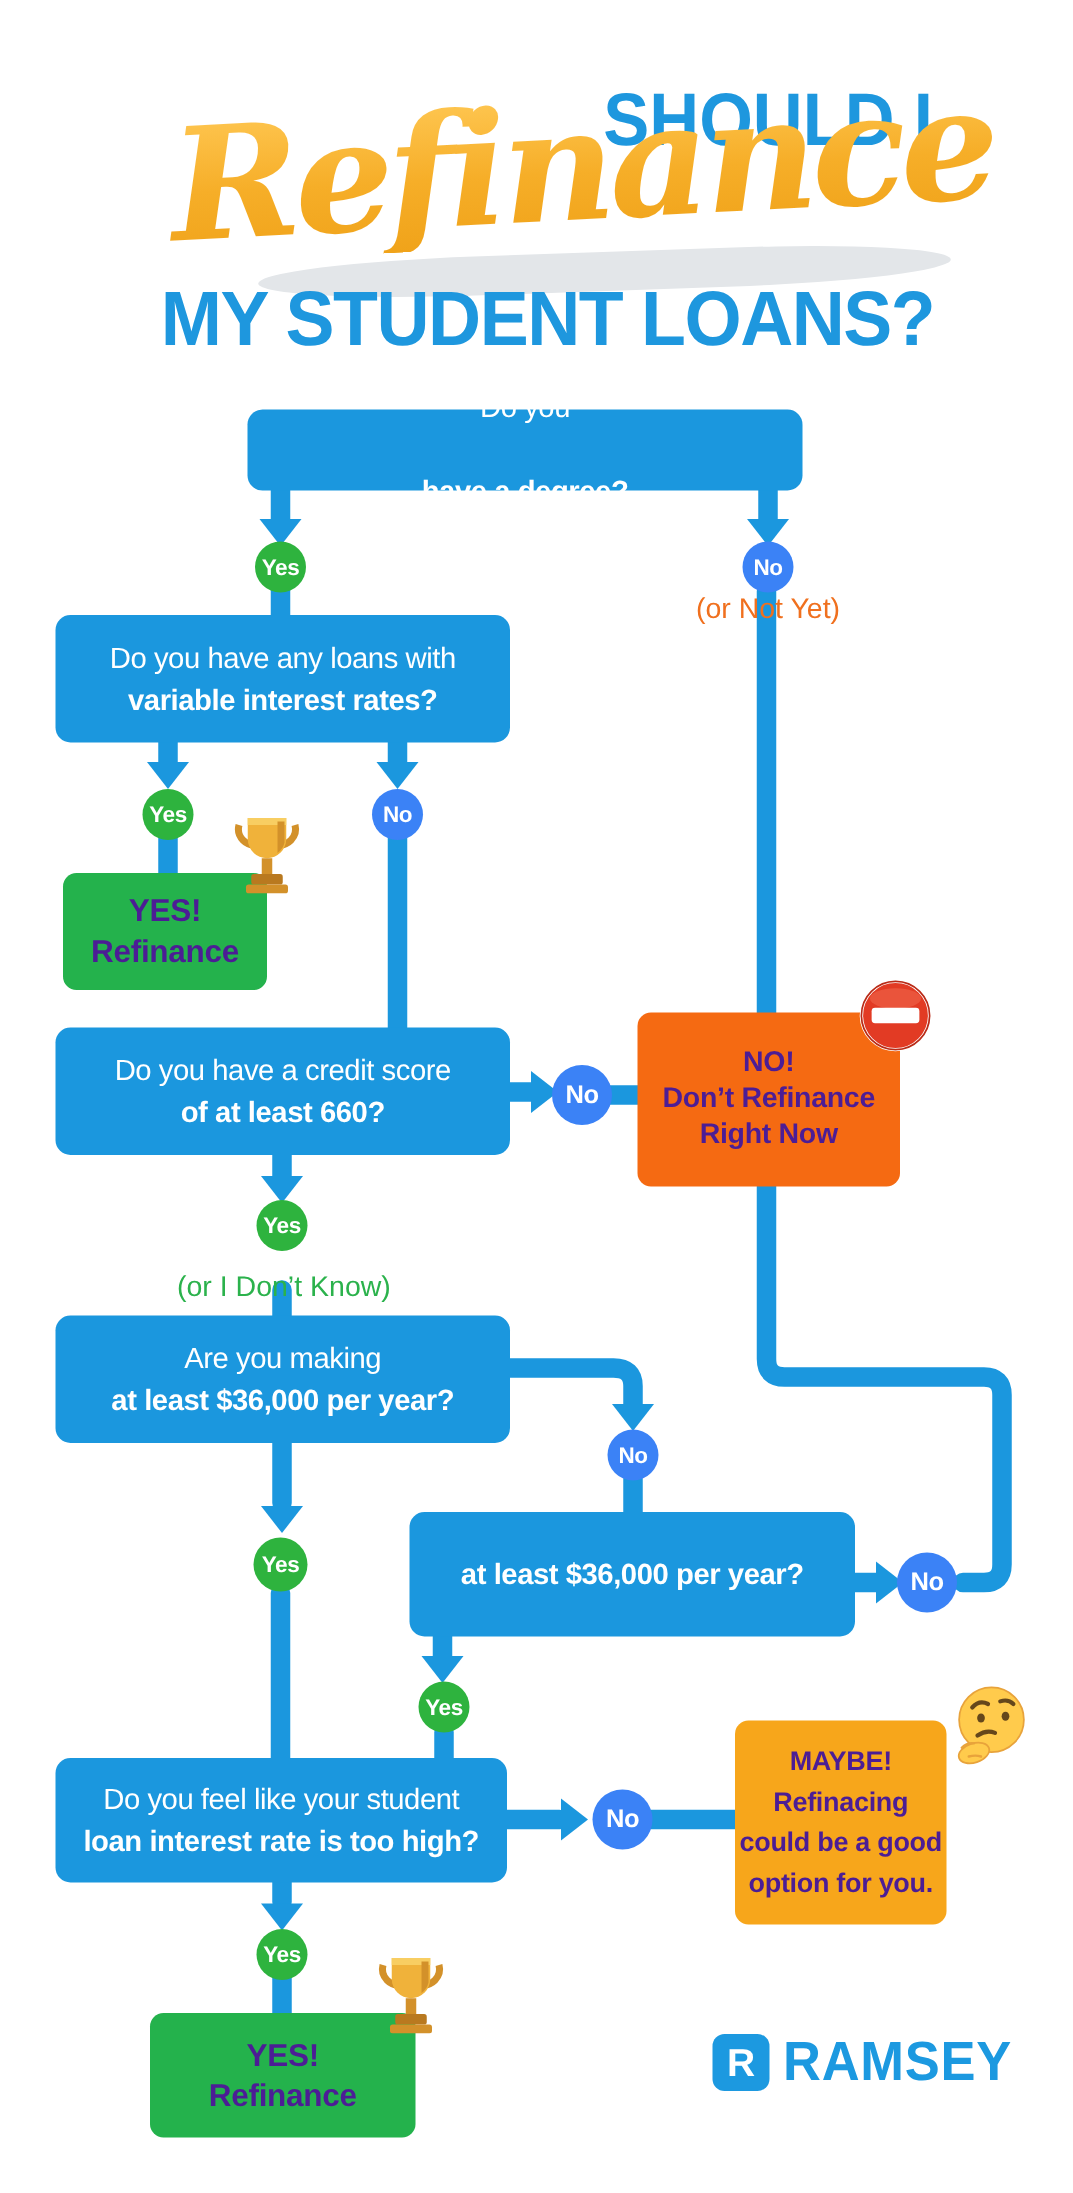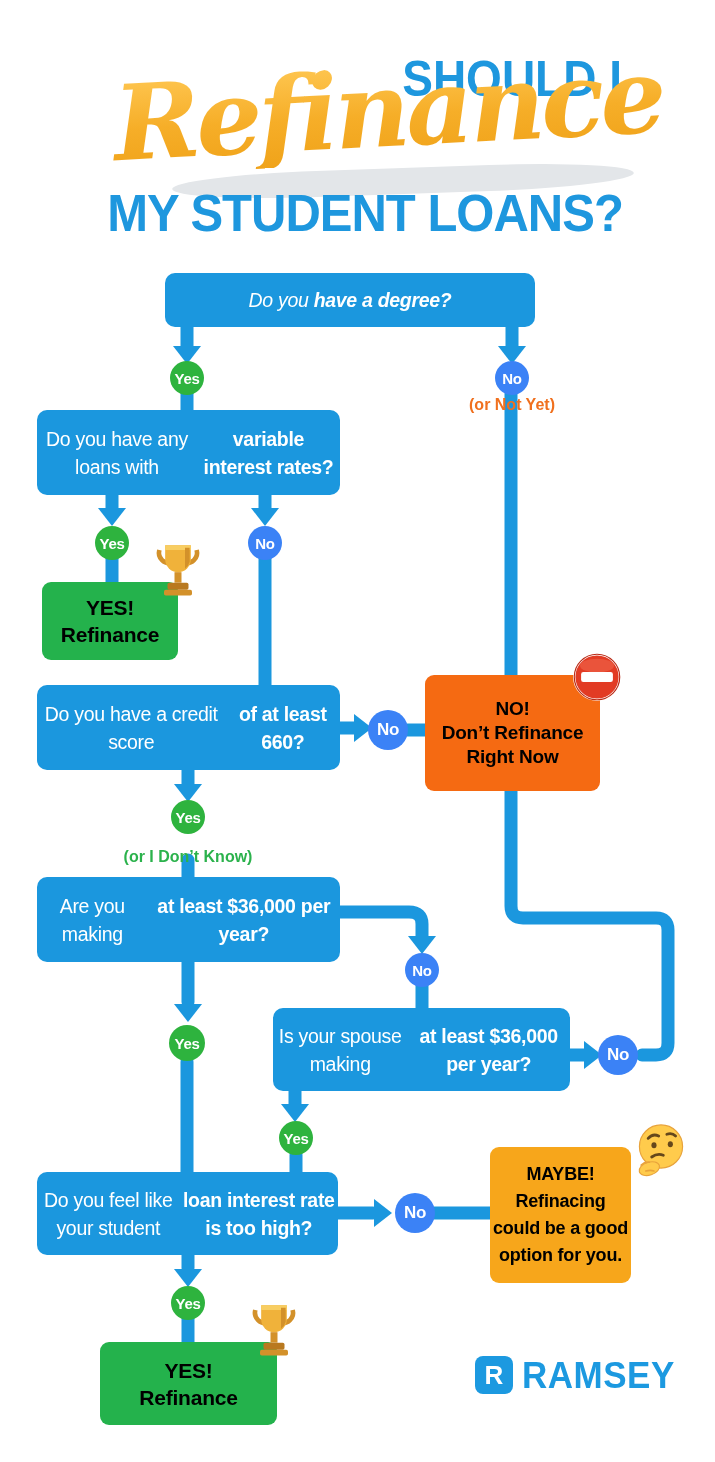--- a/index.html
+++ b/index.html
@@ -30,44 +30,44 @@
     font-size:49px;font-weight:bold;color:#1E97DE;letter-spacing:-1px;
     transform:scaleY(1.05);transform-origin:top center;white-space:nowrap;z-index:2;
   }
   
   svg.connectors{position:absolute;left:0;top:0;z-index:1;}
   svg.connectors path.stem{stroke:#1B97DE;stroke-width:13;fill:none;stroke-linecap:round;stroke-linejoin:round;}
   svg.connectors polygon.head{fill:#1B97DE;}
   
   .qbox{
     position:absolute;background:#1B97DE;border-radius:10px;color:#fff;z-index:2;
-    display:flex;flex-direction:row;justify-content:center;align-items:center;
+    display:flex;flex-direction:column;justify-content:center;align-items:center;
     font-size:19.5px;line-height:28px;letter-spacing:-0.3px;text-align:center;
   }
   .qbox .bold{font-weight:bold;}
   .rbox{
-    position:absolute;border-radius:9px;color:#000000;z-index:2;font-weight:bold;
+    position:absolute;border-radius:9px;color:#4c1d95;z-index:2;font-weight:bold;
     display:flex;flex-direction:column;justify-content:center;align-items:center;
     text-align:right;letter-spacing:-0.2px;
   }
   .rbox.green{background:#24B24C;font-size:21px;line-height:27px;}
   .rbox.orangebox{background:#F56A12;font-size:19px;line-height:24px;}
   .rbox.yellowbox{background:#F7A61B;font-size:18px;line-height:27px;}
   
   .badge{
     position:absolute;border-radius:50%;color:#fff;font-weight:bold;z-index:3;
     display:flex;align-items:center;justify-content:center;letter-spacing:-0.3px;
   }
   .badge.green{background:#2EB33E;}
   .badge.orange{background:#3b82f6;}
   .badge.d34{width:34px;height:34px;font-size:15px;}
   .badge.d36{width:36px;height:36px;font-size:15px;}
   .badge.d40{width:40px;height:40px;font-size:17px;}
   .sublabel{
-    position:absolute;z-index:3;font-weight:bold;font-size:16px;text-align:center;white-space:nowrap;
+    position:absolute;z-index:3;font-weight:normal;font-size:19px;text-align:center;white-space:nowrap;
   }
   .sublabel.orange{color:#F0701E;}
   .sublabel.green{color:#2BB24C;}
   
   .icon{position:absolute;z-index:4;}
   
   .logo{position:absolute;left:475px;top:1355px;display:flex;align-items:center;z-index:2;}
   .logo-mark{
     width:38px;height:38px;background:#1C99E0;border-radius:8px;color:#fff;
     display:flex;align-items:center;justify-content:center;
@@ -123,41 +123,40 @@
       <polygon class="head" points="174,784 202,784 188,802"></polygon>
       <polygon class="head" points="408,936 436,936 422,954"></polygon>
       <polygon class="head" points="174,1004 202,1004 188,1022"></polygon>
       <polygon class="head" points="584,1041 584,1069 602,1055"></polygon>
       <polygon class="head" points="281,1104 309,1104 295,1122"></polygon>
       <polygon class="head" points="374,1199 374,1227 392,1213"></polygon>
       <polygon class="head" points="174,1269 202,1269 188,1287"></polygon>
     </g>
   </svg>
 
-  <div class="qbox" style="left:165px;top:273px;width:370px;height:54px;font-style:italic;">
+  <div class="qbox" style="left:165px;top:273px;width:370px;height:54px;flex-direction:column;">
     <span>Do you </span>&nbsp;<span class="bold">have a degree?</span>
   </div>
 
   <div class="qbox" style="left:37px;top:410px;width:303px;height:85px;">
     <span>Do you have any loans with</span>
     <span class="bold">variable interest rates?</span>
   </div>
 
   <div class="qbox" style="left:37px;top:685px;width:303px;height:85px;">
     <span>Do you have a credit score</span>
     <span class="bold">of at least 660?</span>
   </div>
 
   <div class="qbox" style="left:37px;top:877px;width:303px;height:85px;">
     <span>Are you making</span>
     <span class="bold">at least $36,000 per year?</span>
   </div>
 
   <div class="qbox" style="left:273px;top:1008px;width:297px;height:83px;">
-    <span>Is your spouse making</span>
     <span class="bold">at least $36,000 per year?</span>
   </div>
 
   <div class="qbox" style="left:37px;top:1172px;width:301px;height:83px;">
     <span>Do you feel like your student</span>
     <span class="bold">loan interest rate is too high?</span>
   </div>
 
   <div class="rbox green" style="left:42px;top:582px;width:136px;height:78px;">
     <span>YES!</span>

